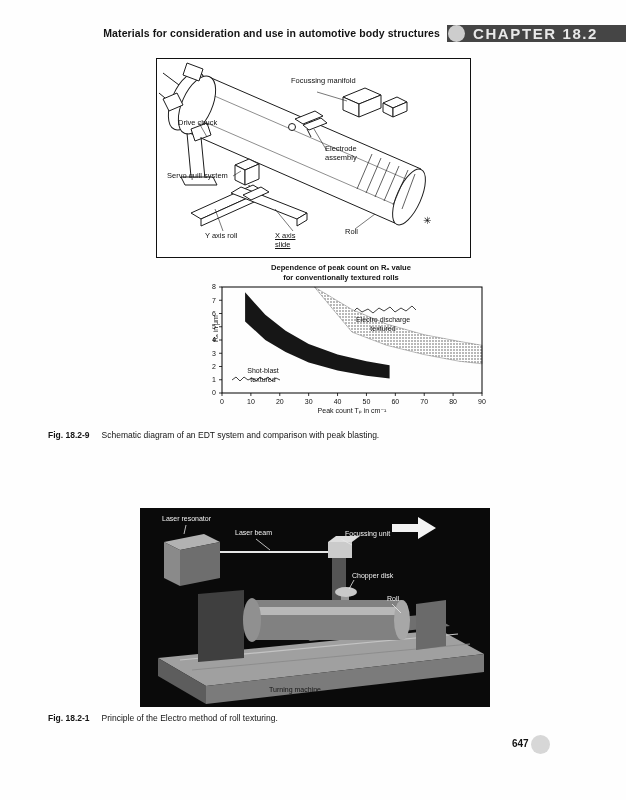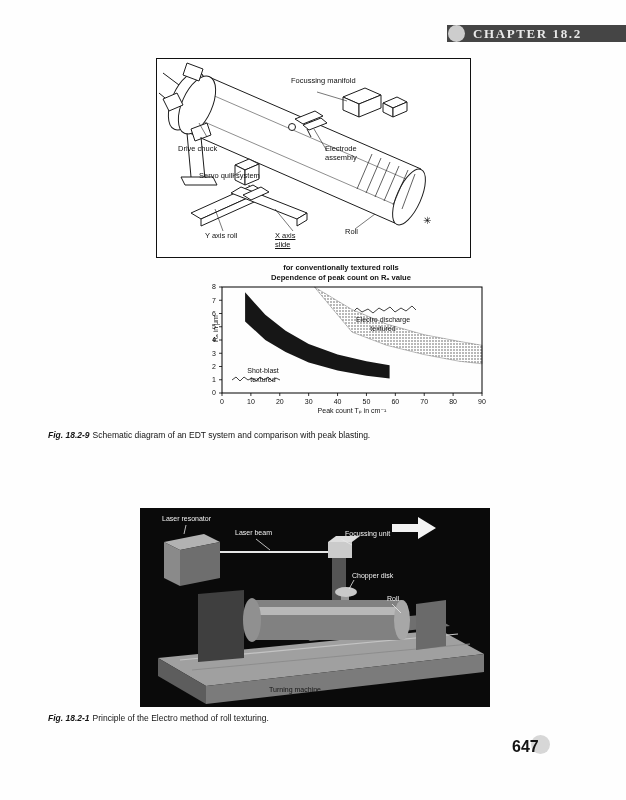--- a/index.html
+++ b/index.html
@@ -16,21 +16,21 @@
   }
   .chapter-bar {
     position:absolute; top:25px; left:447px; width:179px; height:17px;
     background:#454545; display:flex; align-items:center;
   }
   .chapter-dot {
     position:absolute; left:1px; top:0; width:17px; height:17px; border-radius:50%;
     background:#cdcdcd;
   }
   .chapter-label {
-    margin-left:26px; color:#e9e9e9; font-size:13px; font-weight:bold; letter-spacing:1.6px;font-family:Liberation Serif, serif;
+    margin-left:26px; color:#e9e9e9; font-size:15px; font-weight:bold; letter-spacing:1.6px;
   }
 
   
   .fig1-box {
     position:absolute; left:156px; top:58px; width:315px; height:200px;
     border:1px solid #111; background:#ffffff;
   }
   .fig-label {
     position:absolute; font-size:7.5px; line-height:1.18; color:#111; white-space:nowrap;
   }
@@ -42,40 +42,41 @@
   .chart-svg { display:block; }
   .chart-ann { position:absolute; font-size:7px; line-height:1.25; text-align:center; color:#111; }
   .chart-ylabel {
     position:absolute; left:-1px; top:62px; width:60px; text-align:center;
     font-size:7px; transform:rotate(-90deg);
   }
   .chart-xlabel { position:absolute; left:36px; top:144px; width:260px; text-align:center; font-size:7px; }
 
   
   .caption { position:absolute; left:48px; font-size:8.5px; color:#141414; }
-  .caption .cap-prefix { font-weight:bold; margin-right:3px;font-style:italic; }
+  .caption .cap-prefix { font-weight:bold; margin-right:12px; }
   .caption-1 { top:430px; }
   .caption-2 { top:713px; }
 
   
   .fig2-box { position:absolute; left:140px; top:508px; width:350px; height:199px; background:#080808; }
   .fig2-label { position:absolute; font-size:7px; line-height:1.15; color:#f1f1f1; white-space:nowrap; }
   .fig2-label.dark { color:#161616; white-space:normal; text-align:center; }
 
   
-  .page-number { position:absolute; left:512px; top:738px; font-size:16px; font-weight:bold; }
+  .page-number { position:absolute; left:512px; top:738px; font-size:10px; font-weight:bold; }
   .page-dot { position:absolute; left:531px; top:735px; width:19px; height:19px; border-radius:50%; background:#d7d7d7; }
 
   svg text { font-family:"Liberation Sans","DejaVu Sans",sans-serif; }
 </style>
 </head>
 <body>
 
 <div class="page">
 
+  <div class="header-title">Materials for consideration and use in automotive body structures</div>
   <div class="chapter-bar">
     <span class="chapter-dot"></span>
     <span class="chapter-label">CHAPTER 18.2</span>
   </div>
 
   <div class="fig1-box">
     <svg viewBox="0 0 313 198" width="313" height="198">
       <g stroke="#1c1c1c" fill="#ffffff" stroke-width="1" stroke-linejoin="round">
 
         <line x1="22" y1="26" x2="6" y2="14" fill="none"></line>
@@ -144,32 +145,32 @@
           <line x1="170" y1="92" x2="157" y2="70"></line>
           <line x1="76" y1="117" x2="84" y2="112"></line>
           <line x1="66" y1="172" x2="58" y2="150"></line>
           <line x1="136" y1="172" x2="118" y2="150"></line>
           <line x1="198" y1="170" x2="218" y2="155"></line>
         </g>
         <text x="266" y="165" font-size="10" stroke="none" fill="#111">✳</text>
       </g>
     </svg>
     <div class="fig-label" style="left:134px; top:18px;">Focussing manifold</div>
-    <div class="fig-label" style="left:6px; top:86px;padding-left:15px;">Drive chuck</div>
+    <div class="fig-label" style="left:6px; top:60px;padding-left:15px;">Drive chuck</div>
     <div class="fig-label wrap" style="left:168px; top:86px; width:44px;">Electrode assembly</div>
-    <div class="fig-label" style="left:10px; top:113px;margin-left:32px;">Servo quill system</div>
+    <div class="fig-label" style="left:10px; top:113px;">Servo quill system</div>
     <div class="fig-label wrap" style="left:48px; top:173px; width:34px;">Y axis roll</div>
     <div class="fig-label wrap" style="left:118px; top:173px; width:34px;text-decoration:underline;">X axis slide</div>
     <div class="fig-label" style="left:188px; top:169px;">Roll</div>
   </div>
 
   <div class="chart-block">
     <div class="chart-title">
+      <div>Dependence of peak count on Rₐ value</div>
       <div>for conventionally textured rolls</div>
-      <div>Dependence of peak count on Rₐ value</div>
     </div>
     <svg id="chart-plot" class="chart-svg" viewBox="0 0 310 124" width="310" height="124">
       <defs>
         <pattern id="stipple" width="3" height="3" patternUnits="userSpaceOnUse">
           <rect width="3" height="3" fill="#ffffff"></rect>
           <circle cx="1" cy="1" r="0.7" fill="#3d3d3d"></circle>
         </pattern>
       </defs>
       <path d="M154,30 l6,-4 5,5 6,-6 5,4 6,-3 5,4 6,-5 5,3 6,-4 5,5 6,-4 5,3 6,-5 4,4" stroke="#111" fill="none" stroke-width="0.8"></path>
       <path d="M46,97 l4,-3 4,4 4,-4 4,3 4,-2 4,3 4,-4 4,3 4,-3 4,4 4,-3 4,2" stroke="#111" fill="none" stroke-width="0.8"></path>

